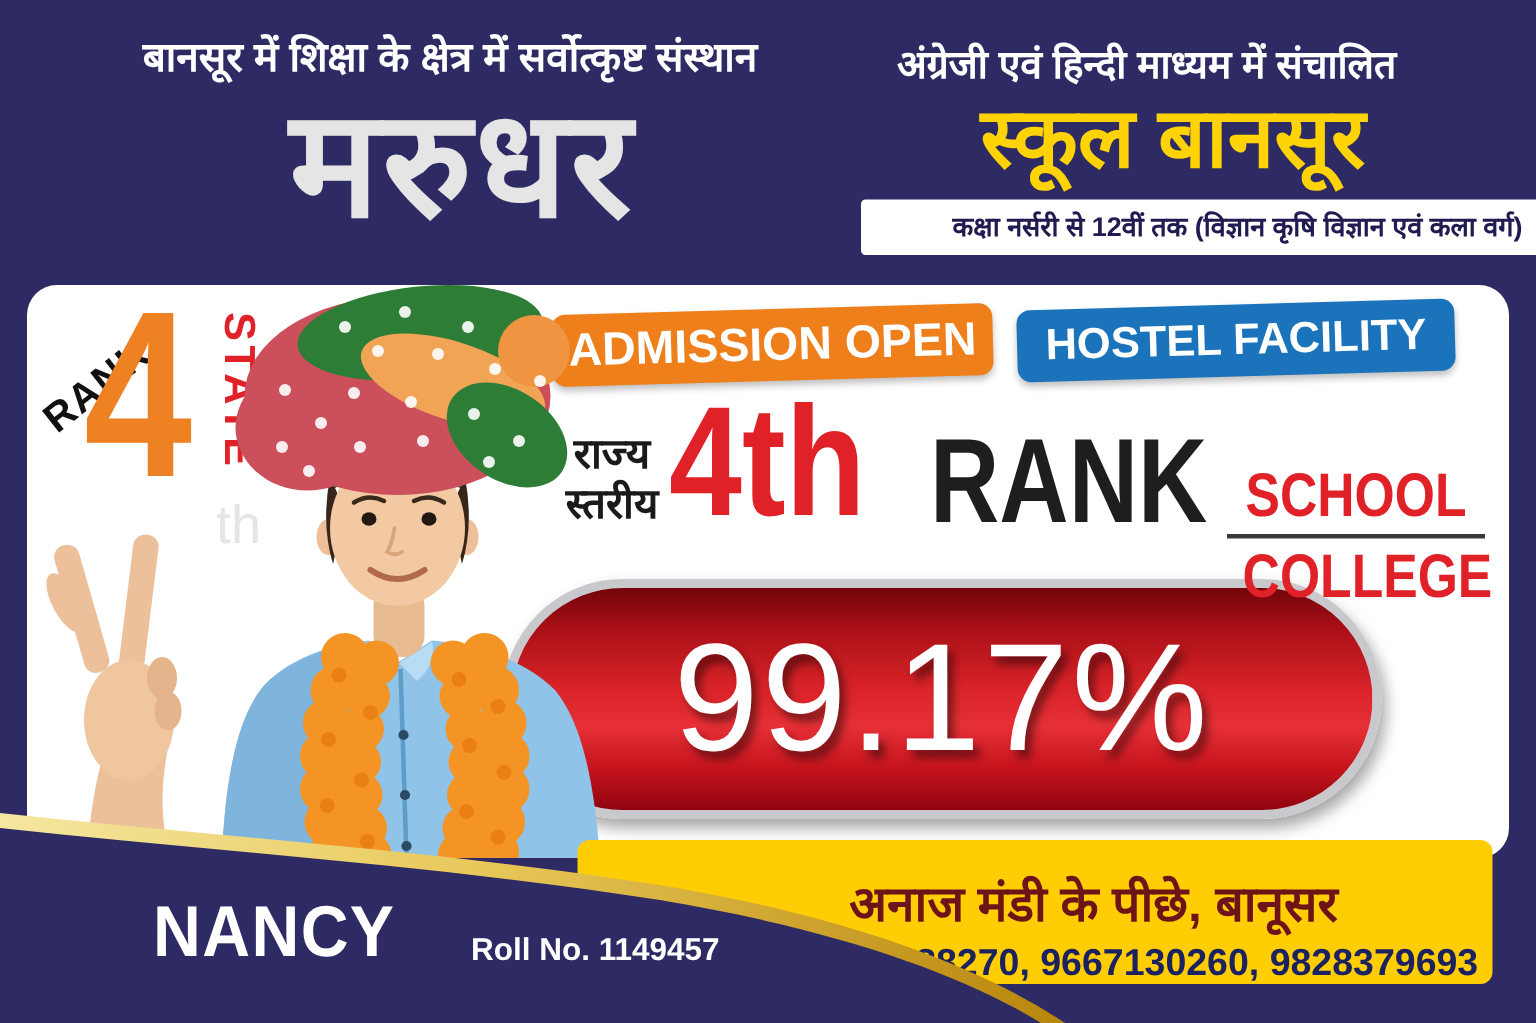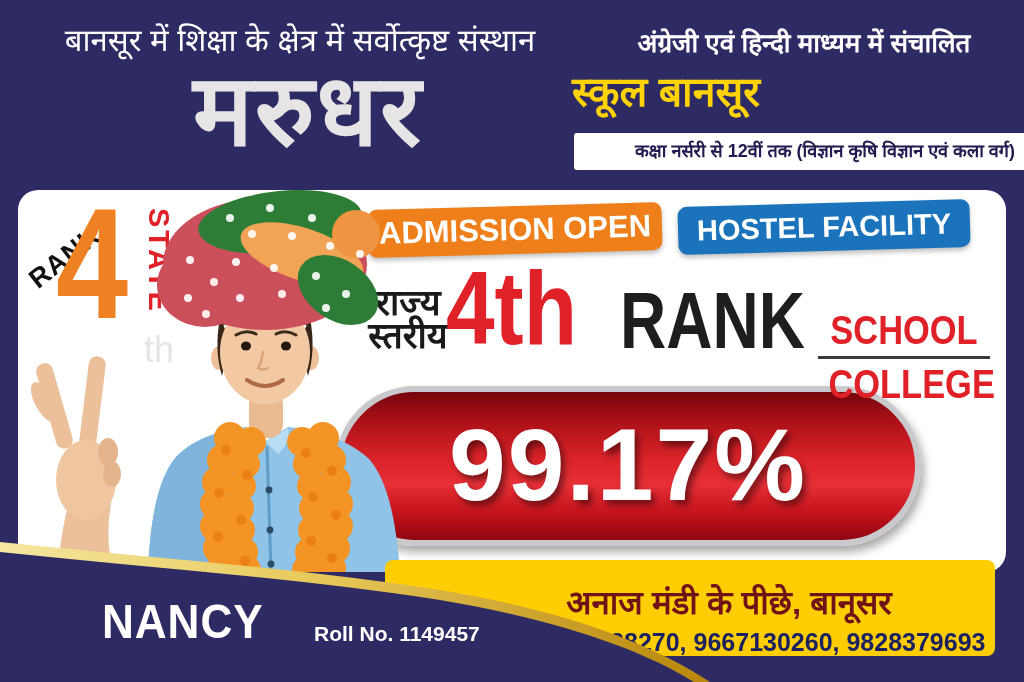--- a/index.html
+++ b/index.html
@@ -6,27 +6,27 @@
   body { font-family:"Liberation Sans","DejaVu Sans",sans-serif; background:#15122e; }
   .poster{
     position:relative; width:1024px; height:682px; overflow:hidden;
     background:#2e2a64;
     font-family:"Liberation Sans","DejaVu Sans",sans-serif;
   }
   .abs{position:absolute;}
 
   
   .tagline-left{left:30px; top:18px; width:540px; text-align:center;
-    color:#ffffff; font-size:31px; font-weight:400;}
+    color:#ffffff; font-size:27px; font-weight:700;}
   .brand{left:48px; top:46px; width:520px; text-align:center;
     color:#e5e5e5; font-size:100px; font-weight:800; line-height:128px; letter-spacing:2px;}
-  .tagline-right{left:598px; top:24px; width:412px; text-align:center;
+  .tagline-right{left:598px; top:24px; width:412px; text-align:left;
     color:#ffffff; font-size:26px; font-weight:800;}
-  .brand-sub{left:572px; top:56px; width:420px; 
-    color:#ffd306; font-size:41px; font-weight:800; line-height:72px;}
+  .brand-sub{left:572px; top:56px; width:420px; text-align:center;
+    color:#ffd306; font-size:56px; font-weight:800; line-height:72px;}
   .classes-box{left:574px; top:133px; width:502px; height:37px; background:#ffffff;
     border-radius:3px; text-align:center; line-height:37px;
     color:#201b50; font-size:18px; font-weight:800;}
 
   
   .panel{left:18px; top:190px; width:988px; height:382px; background:#ffffff;
     border-radius:20px; z-index:1;}
 
   
   .rank-badge{left:22px; top:194px; width:180px; height:175px; z-index:3;}
@@ -44,40 +44,40 @@
   .banner{height:48px; border-radius:9px; text-align:center; z-index:3;
     color:#ffffff; font-weight:800; transform:rotate(-1.6deg);
     box-shadow:0 3px 5px rgba(0,0,0,.25);}
   .admission{left:368px; top:206px; width:294px; background:#ee7f1b;
     font-size:31px; line-height:48px;}
   .hostel{left:678px; top:203px; width:292px; background:#1b74bb;
     font-size:29px; line-height:48px;}
 
   
   .level{left:366px; top:286px; width:84px; text-align:center; z-index:3;
-    color:#1a1a1a; font-size:36px; font-weight:800; line-height:33px;}
+    color:#1a1a1a; font-size:28px; font-weight:800; line-height:33px;}
   .big4th{left:446px; top:256px; z-index:3; color:#e02128;
     font-size:104px; font-weight:800; line-height:104px;
     transform:scaleX(.84); transform-origin:left top;}
   .rankword{left:620px; top:280px; z-index:3; color:#1e1e1e;
     font-size:80px; font-weight:800; line-height:82px;
     transform:scaleX(.80); transform-origin:left top;}
 
   
   .sc{left:814px; top:262px; width:180px; text-align:center; z-index:3;margin-top:45px;}
   .sc-line{color:#e02128; font-size:41px; font-weight:800; line-height:47px;
     display:block; transform:scaleX(.84);}
   .sc-divider{width:172px; height:3px; background:#3a3a3a; margin:2px auto;}
 
   
   .pill{left:335px; top:386px; width:586px; height:160px; border-radius:80px;
     border:6px solid #c9c9cd; z-index:2;
     background:linear-gradient(180deg,#74040b 0%,#a81016 18%,#d92329 45%,#e73036 62%,#c4121c 82%,#8f0410 100%);
     box-shadow:3px 6px 10px rgba(0,0,0,.35); text-align:center;}
-  .pct{color:#ffffff; font-size:102px; font-weight:700; line-height:146px;
+  .pct{color:#ffffff; font-size:102px; font-weight:400; line-height:146px;
     letter-spacing:2px; text-shadow:4px 5px 6px rgba(0,0,0,.45);}
 
   
   .photo{left:30px; top:190px; width:400px; height:382px; z-index:4;}
 
   
   .addr-box{left:385px; top:560px; width:610px; height:96px; background:#ffcd03;
     border-radius:8px; z-index:5; text-align:center; padding-left:78px; padding-top:21px;}
   .addr-line{color:#6e1418; font-size:33px; font-weight:800; line-height:44px;}
   .phone-line{color:#1c2260; font-size:25px; font-weight:800; line-height:34px;}

